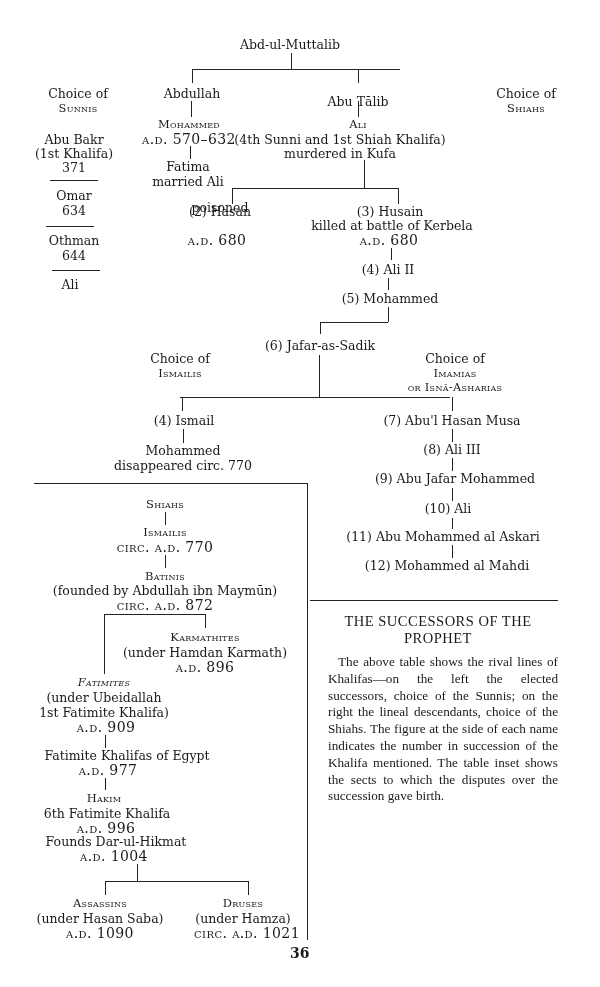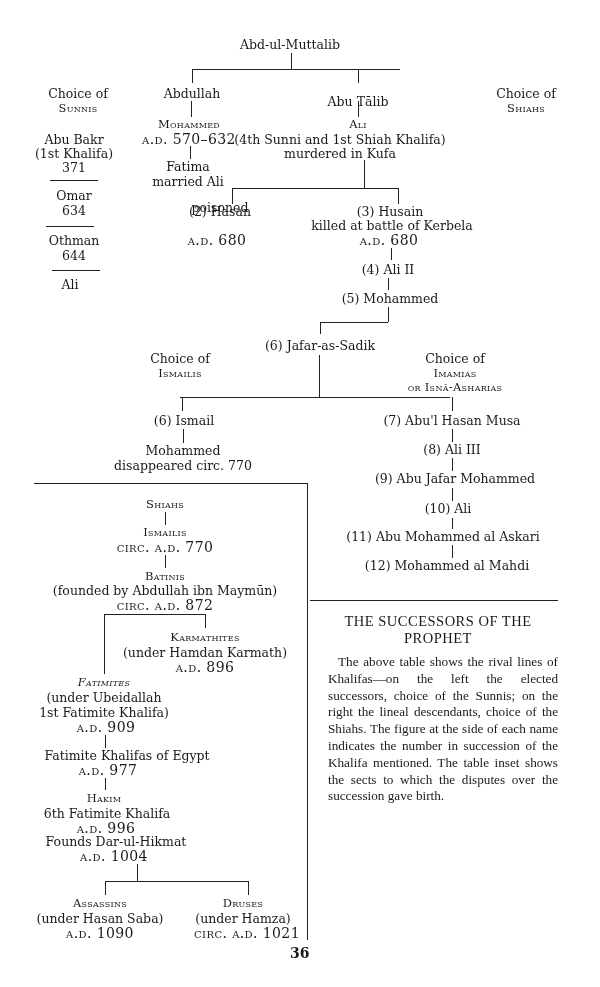--- a/index.html
+++ b/index.html
@@ -85,21 +85,21 @@
 <div class="vl" style="left:182px;top:397px;height:14px;"></div>
 <div class="vl" style="left:452px;top:397px;height:14px;"></div>
 
 <div class="t c" style="left:180px;top:351px;">Choice of</div>
 <div class="t c sc" style="left:180px;top:366px;">Ismailis</div>
 
 <div class="t c" style="left:455px;top:351px;">Choice of</div>
 <div class="t c sc" style="left:455px;top:366px;">Imamias</div>
 <div class="t c sc" style="left:455px;top:380px;">or Isnâ-Asharias</div>
 
-<div class="t c" style="left:184px;top:413px;">(6) Ismail</div>
+<div class="t c" style="left:184px;top:413px;">(4) Ismail</div>
 <div class="vl" style="left:183px;top:429px;height:14px;"></div>
 <div class="t c" style="left:183px;top:443px;">Mohammed</div>
 <div class="t c" style="left:183px;top:458px;">disappeared circ. 770</div>
 
 <div class="t c" style="left:452px;top:413px;">(7) Abu'l Hasan Musa</div>
 <div class="vl" style="left:452px;top:429px;height:13px;"></div>
 <div class="t c" style="left:452px;top:442px;">(8) Ali III</div>
 <div class="vl" style="left:452px;top:458px;height:13px;"></div>
 <div class="t c" style="left:455px;top:471px;">(9) Abu Jafar Mohammed</div>
 <div class="vl" style="left:452px;top:488px;height:13px;"></div>

